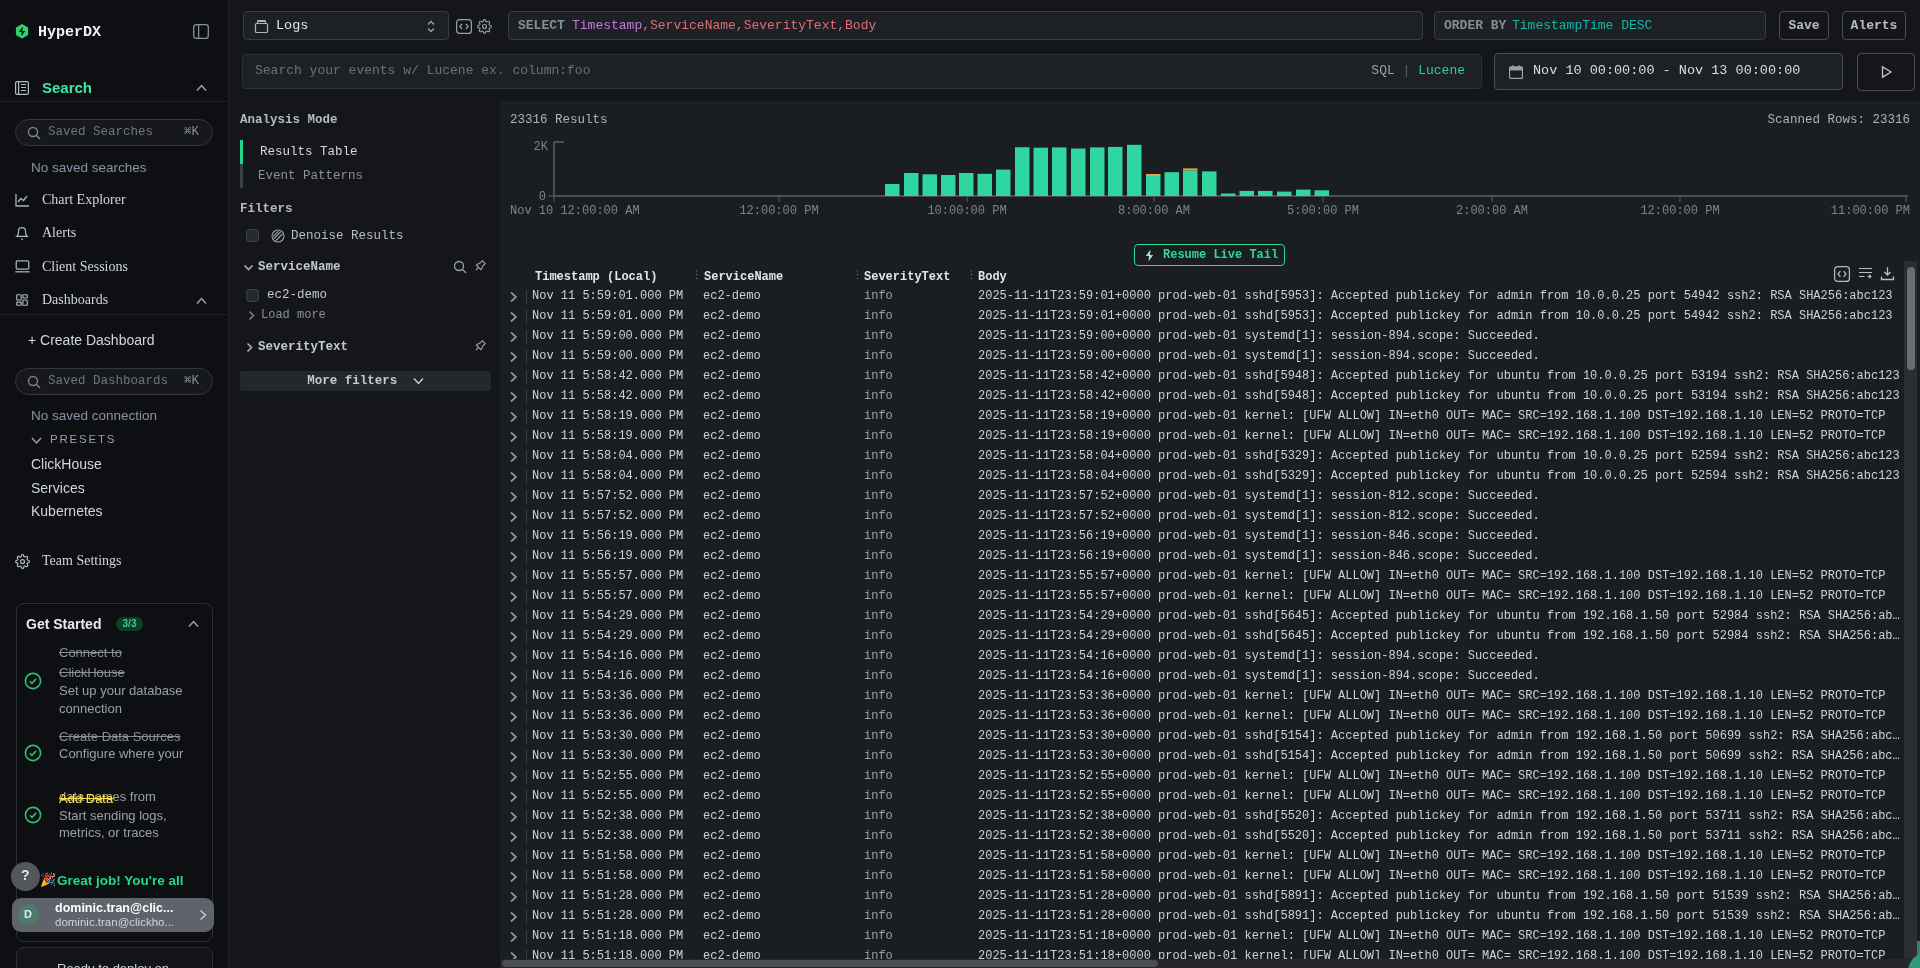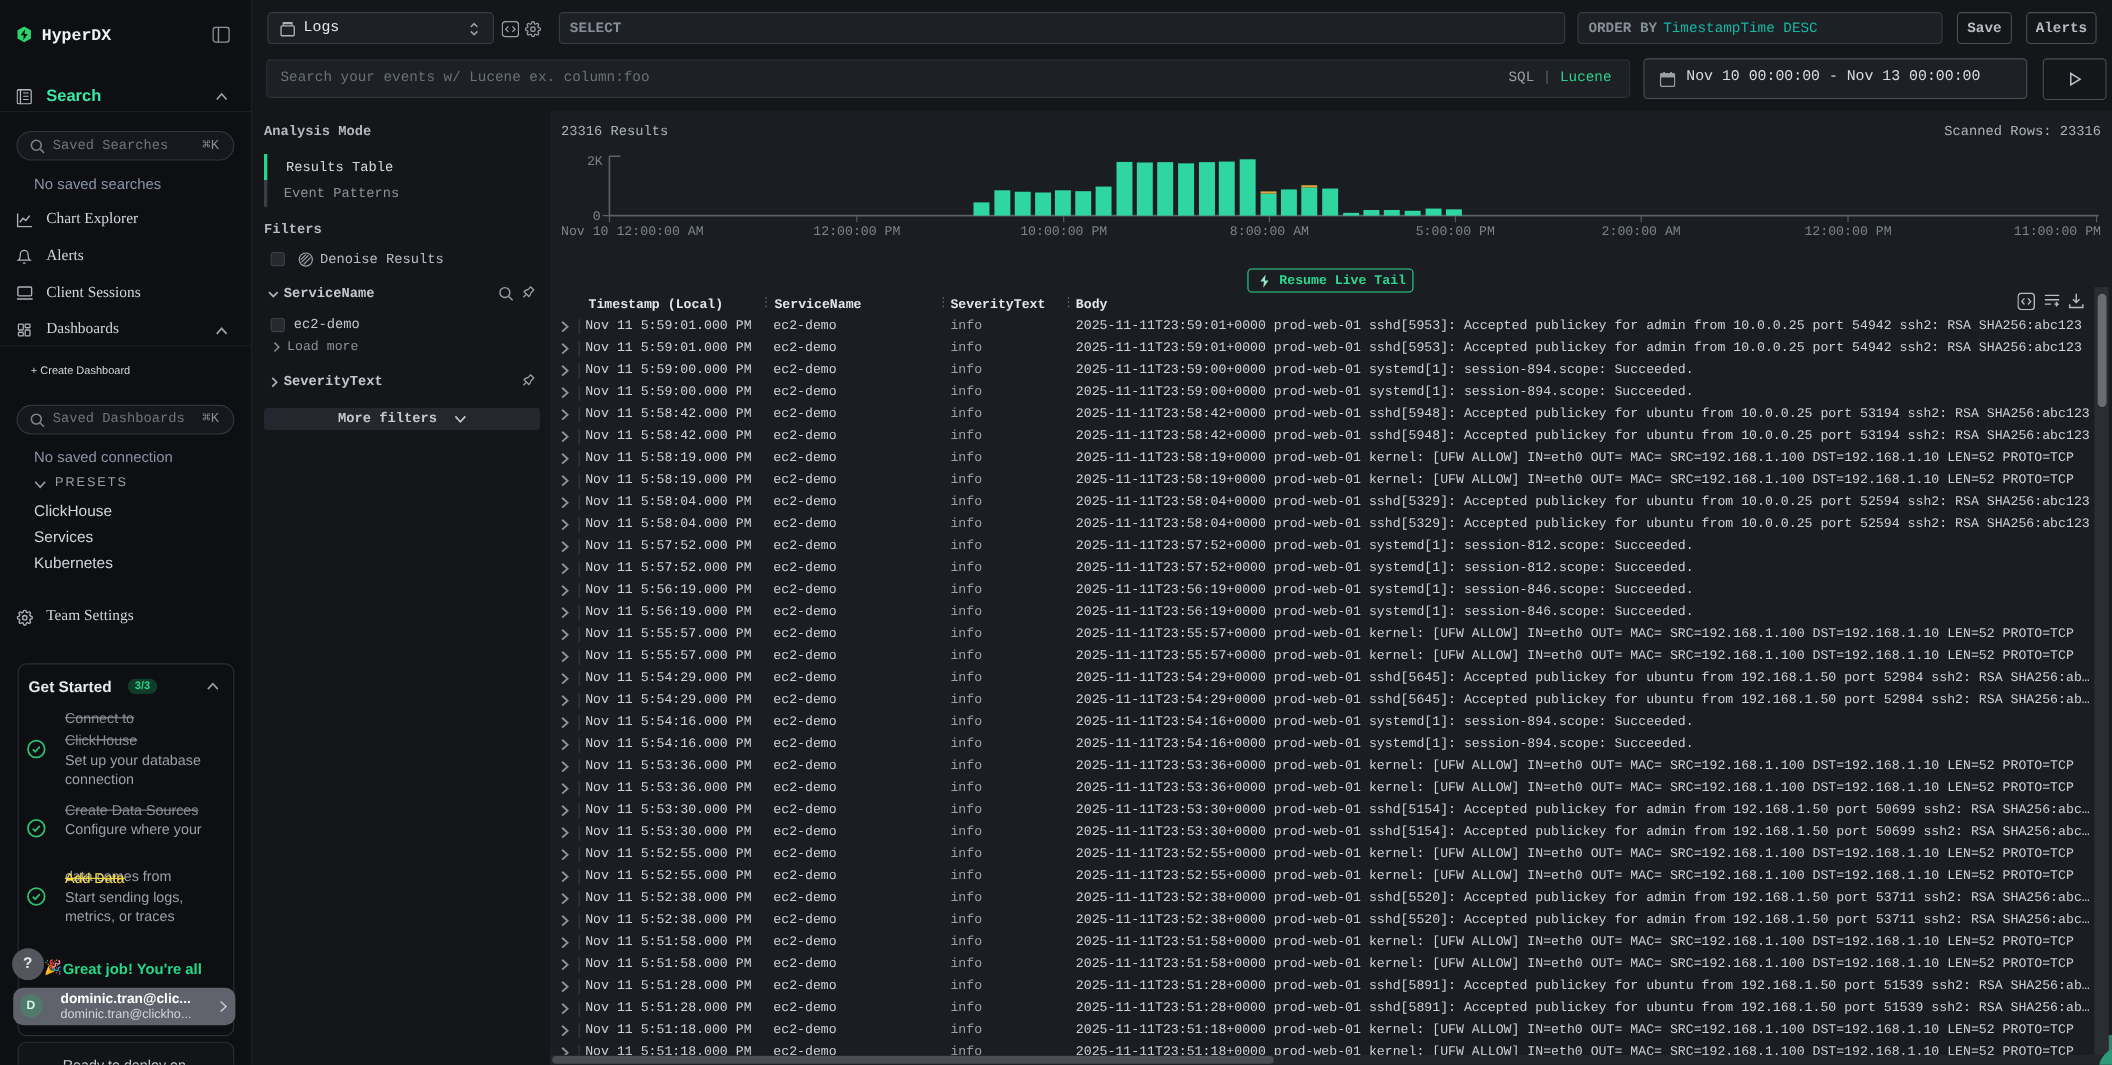--- a/index.html
+++ b/index.html
@@ -41,20 +41,21 @@
 <div class="abs" style="left:456px;top:19px"><svg width="16" height="15" viewBox="0 0 16 15" fill="none" stroke="#9aa0a7" stroke-width="1.2">
       <rect x="0.6" y="0.6" width="14.8" height="13.8" rx="3"></rect>
       <path d="M6.2 5L3.8 7.5L6.2 10M9.8 5L12.2 7.5L9.8 10"></path>
     </svg></div>
 <div class="abs" style="left:477px;top:19px"><svg width="15" height="15" viewBox="0 0 24 24" fill="none" stroke="#9aa0a7" stroke-width="1.8">
       <circle cx="12" cy="12" r="3.2"></circle>
       <path d="M19.4 15a1.65 1.65 0 0 0 .33 1.82l.06.06a2 2 0 1 1-2.83 2.83l-.06-.06a1.65 1.65 0 0 0-1.82-.33 1.65 1.65 0 0 0-1 1.51V21a2 2 0 1 1-4 0v-.09A1.65 1.65 0 0 0 9 19.4a1.65 1.65 0 0 0-1.82.33l-.06.06a2 2 0 1 1-2.83-2.83l.06-.06a1.65 1.65 0 0 0 .33-1.82 1.65 1.65 0 0 0-1.51-1H3a2 2 0 1 1 0-4h.09A1.65 1.65 0 0 0 4.6 9a1.65 1.65 0 0 0-.33-1.82l-.06-.06a2 2 0 1 1 2.83-2.83l.06.06a1.65 1.65 0 0 0 1.82.33H9a1.65 1.65 0 0 0 1-1.51V3a2 2 0 1 1 4 0v.09a1.65 1.65 0 0 0 1 1.51 1.65 1.65 0 0 0 1.82-.33l.06-.06a2 2 0 1 1 2.83 2.83l-.06.06a1.65 1.65 0 0 0-.33 1.82V9a1.65 1.65 0 0 0 1.51 1H21a2 2 0 1 1 0 4h-.09a1.65 1.65 0 0 0-1.51 1z"></path>
     </svg></div>
 <div class="inp" style="left:508px;top:11px;width:915px;height:29px;font-size:13px;line-height:27px">
  <span style="position:absolute;left:9px;font-weight:bold;color:#868e96">SELECT</span>
+ <span style="position:absolute;left:63px"><span style="color:#c678dd">Timestamp</span><span style="color:#e06c75">,ServiceName,SeverityText,Body</span></span>
 </div>
 <div class="inp" style="left:1434px;top:11px;width:332px;height:29px;font-size:13px;line-height:27px">
  <span style="position:absolute;left:9px;font-weight:bold;color:#868e96">ORDER BY</span>
  <span style="position:absolute;left:77px;color:#14b8a6">TimestampTime DESC</span>
 </div>
 <div class="btn" style="left:1779px;top:11px;width:50px;height:29px;line-height:27px">Save</div>
 <div class="btn" style="left:1842px;top:11px;width:64px;height:29px;line-height:27px">Alerts</div>
 
 <div class="inp" style="left:242px;top:54px;width:1240px;height:35px;border-color:#2e3138">
  <span style="position:absolute;left:12px;top:8px;font-size:13px;color:#6b717a">Search your events w/ Lucene ex. column:foo</span>
@@ -600,21 +601,21 @@
       <rect x="13.5" y="3" width="7.5" height="5.5" rx="1"></rect>
       <rect x="13.5" y="12" width="7.5" height="9" rx="1"></rect>
       <rect x="3" y="15.5" width="7.5" height="5.5" rx="1"></rect>
     </svg>
  <div class="abs navtxt" style="left:42px;top:292px">Dashboards</div>
  <svg class="abs" style="left:196px;top:297px" width="11" height="8" viewBox="0 0 11 8" fill="none" stroke="#9aa0a7" stroke-width="1.5">
       <path d="M1 6.5L5.5 1.5L10 6.5"></path>
     </svg>
  <div class="abs" style="left:0;top:314px;width:229px;height:1px;background:#1e2126"></div>
 
- <div class="abs sans" style="left:28px;top:332px;font-size:10px;color:#d2d6db">+ Create Dashboard</div>
+ <div class="abs sans" style="left:28px;top:332px;font-size:14px;color:#d2d6db">+ Create Dashboard</div>
  <div class="pill" style="top:368px">
   <svg class="abs" style="left:11px;top:6px" width="14" height="14" viewBox="0 0 14 14" fill="none" stroke="#7d838b" stroke-width="1.4">
         <circle cx="6" cy="6" r="4.5"></circle>
         <path d="M9.5 9.5L13 13"></path>
       </svg>
   <span style="position:absolute;left:32px">Saved Dashboards</span>
   <span style="position:absolute;right:13px;color:#878d94">⌘K</span>
  </div>
  <div class="abs sans" style="left:31px;top:408px;font-size:13.5px;color:#8a93a6">No saved connection</div>
  <svg class="abs" style="left:31px;top:436px" width="11" height="9" viewBox="0 0 11 9" fill="none" stroke="#9aa0a7" stroke-width="1.5">

